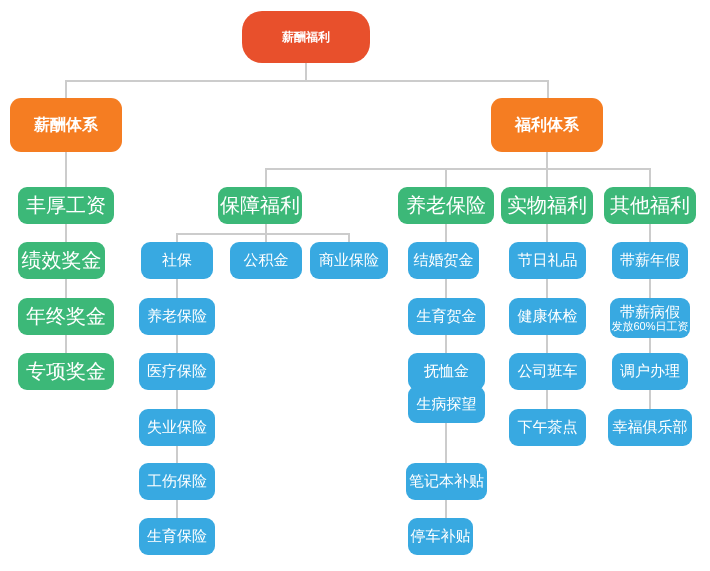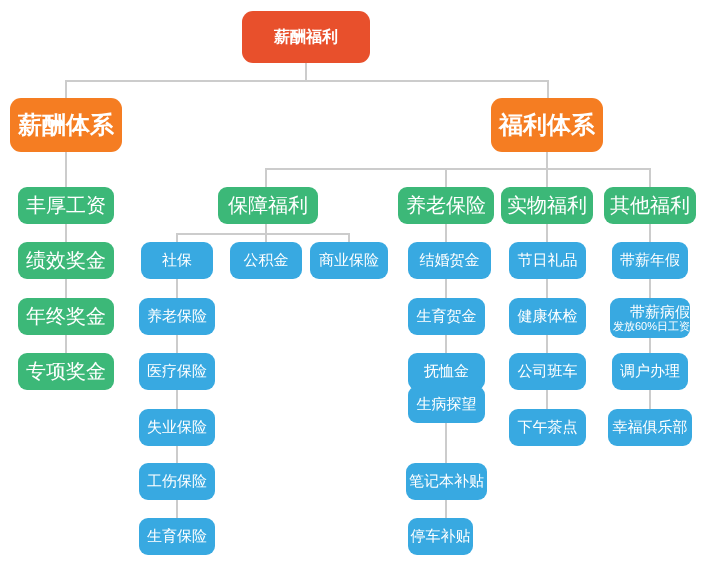--- a/index.html
+++ b/index.html
@@ -2,25 +2,25 @@
 <html style="--color-root: #e8502c; --color-branch: #f57d22; --color-category: #3cb878; --color-item: #38a9e1; --color-line: #cccccc;"><head>
 <meta charset="utf-8">
 <style>
   html,body{margin:0;padding:0;background:#ffffff;font-family:"Liberation Sans","DejaVu Sans",sans-serif;}
   .canvas{position:relative;width:710px;height:571px;background:#ffffff;overflow:hidden;}
   .line{position:absolute;background:var(--color-line,#cccccc);z-index:0;}
   .line.v{width:2px;}
   .line.h{height:2px;}
   .node{position:absolute;z-index:1;display:flex;align-items:center;justify-content:center;
         color:#ffffff;border-radius:9px;text-align:center;box-sizing:border-box;white-space:nowrap;}
-  .root{background:var(--color-root,#e8502c);font-weight:bold;font-size:16px;border-radius:11px;}
-  .branch{background:var(--color-branch,#f57d22);font-weight:bold;font-size:24px;border-radius:11px;}
+  .root{background:var(--color-root,#e8502c);font-weight:bold;font-size:12px;border-radius:20px;}
+  .branch{background:var(--color-branch,#f57d22);font-weight:bold;font-size:16px;border-radius:11px;}
   .cat{background:var(--color-category,#3cb878);font-size:20px;}
   .item{background:var(--color-item,#38a9e1);font-size:15px;}
-  .item.tall{flex-direction:column;line-height:1.1;padding:2px 0;align-items:flex-end;}
+  .item.tall{flex-direction:column;line-height:1.1;padding:2px 0;}
   .note{font-size:11px;}
 </style>
 </head>
 <body>
 
 <div class="canvas">
 
   <div class="line v" style="left:305px;top:63px;height:19px"></div>
   <div class="line h" style="left:65px;top:80px;width:484px"></div>
   <div class="line v" style="left:65px;top:80px;height:19px"></div>
@@ -34,40 +34,40 @@
   <div class="line v" style="left:348px;top:233px;height:11px"></div>
   <div class="line v" style="left:445px;top:168px;height:352px"></div>
   <div class="line v" style="left:649px;top:168px;height:242px"></div>
 
   <div class="node root" style="left:242px;top:11px;width:128px;height:52px">薪酬福利</div>
 
   <div class="node branch" style="left:10px;top:98px;width:112px;height:54px">薪酬体系</div>
   <div class="node branch" style="left:491px;top:98px;width:112px;height:54px">福利体系</div>
 
   <div class="node cat" style="left:18px;top:187px;width:96px;height:37px">丰厚工资</div>
-  <div class="node cat" style="left:18px;top:242px;width:96px;height:37px">绩效奖金</div>
+  <div class="node cat" style="left:18px;top:242px;width:87px;height:37px">绩效奖金</div>
   <div class="node cat" style="left:18px;top:298px;width:96px;height:37px">年终奖金</div>
   <div class="node cat" style="left:18px;top:353px;width:96px;height:37px">专项奖金</div>
 
-  <div class="node cat" style="left:218px;top:187px;width:100px;height:37px">保障福利</div>
+  <div class="node cat" style="left:218px;top:187px;width:84px;height:37px">保障福利</div>
   <div class="node cat" style="left:398px;top:187px;width:96px;height:37px">养老保险</div>
   <div class="node cat" style="left:501px;top:187px;width:92px;height:37px">实物福利</div>
   <div class="node cat" style="left:604px;top:187px;width:92px;height:37px">其他福利</div>
 
   <div class="node item" style="left:141px;top:242px;width:72px;height:37px">社保</div>
   <div class="node item" style="left:230px;top:242px;width:72px;height:37px">公积金</div>
   <div class="node item" style="left:310px;top:242px;width:78px;height:37px">商业保险</div>
 
   <div class="node item" style="left:139px;top:298px;width:76px;height:37px">养老保险</div>
   <div class="node item" style="left:139px;top:353px;width:76px;height:37px">医疗保险</div>
   <div class="node item" style="left:139px;top:409px;width:76px;height:37px">失业保险</div>
   <div class="node item" style="left:139px;top:463px;width:76px;height:37px">工伤保险</div>
   <div class="node item" style="left:139px;top:518px;width:76px;height:37px">生育保险</div>
 
-  <div class="node item" style="left:408px;top:242px;width:83px;height:37px">结婚贺金</div>
+  <div class="node item" style="left:408px;top:242px;width:71px;height:37px">结婚贺金</div>
   <div class="node item" style="left:408px;top:298px;width:77px;height:37px">生育贺金</div>
   <div class="node item" style="left:408px;top:353px;width:77px;height:37px">抚恤金</div>
   <div class="node item" style="left:408px;top:386px;width:77px;height:37px">生病探望</div>
   <div class="node item" style="left:406px;top:463px;width:81px;height:37px">笔记本补贴</div>
   <div class="node item" style="left:408px;top:518px;width:65px;height:37px">停车补贴</div>
 
   <div class="node item" style="left:509px;top:242px;width:77px;height:37px">节日礼品</div>
   <div class="node item" style="left:509px;top:298px;width:77px;height:37px">健康体检</div>
   <div class="node item" style="left:509px;top:353px;width:77px;height:37px">公司班车</div>
   <div class="node item" style="left:509px;top:409px;width:77px;height:37px">下午茶点</div>

